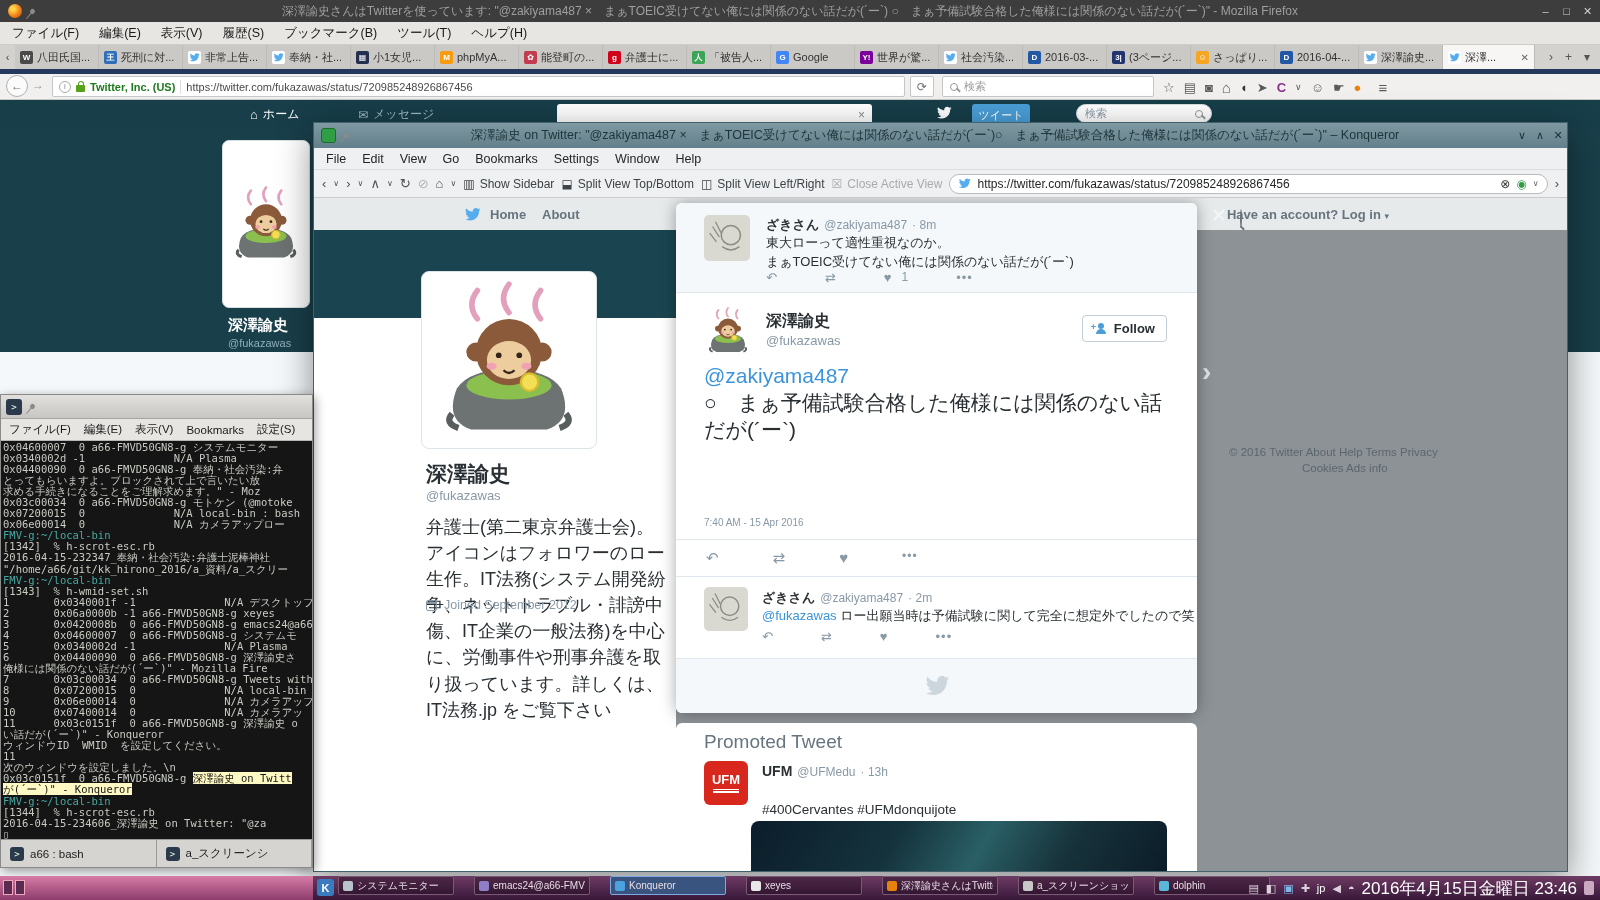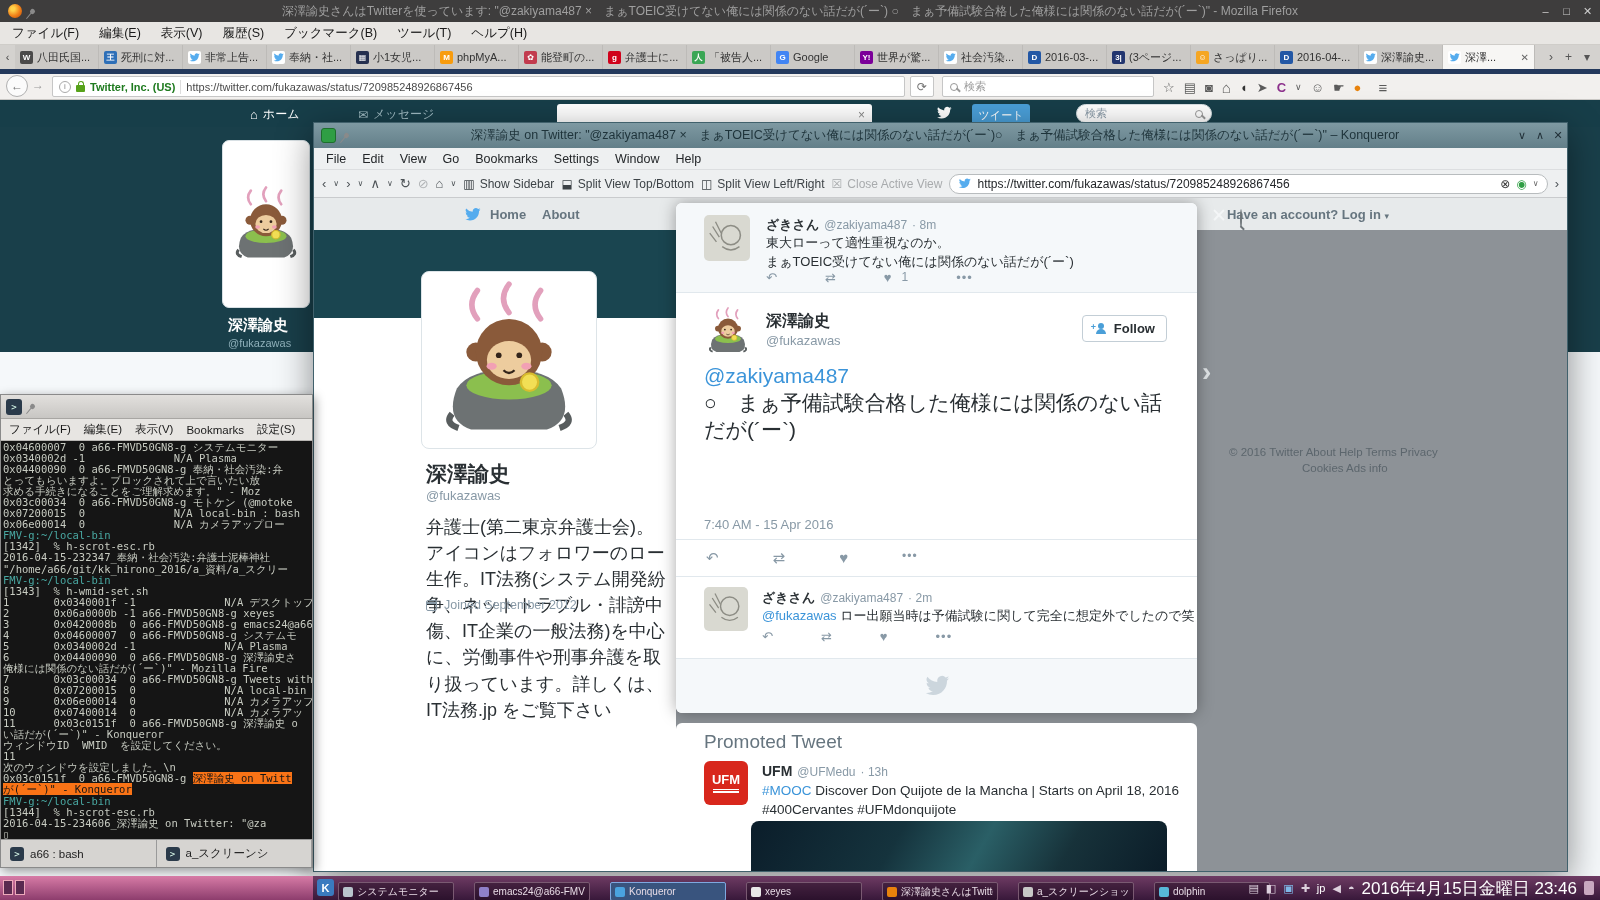--- a/index.html
+++ b/index.html
@@ -77,21 +77,21 @@
         box-shadow:2px 3px 10px rgba(0,0,0,.4)}
   .t-head{position:absolute;left:0;top:0;right:0;height:24px;background:linear-gradient(#e2e0dd,#c8c6c3);
           display:flex;align-items:center;border-bottom:1px solid #a8a6a3}
   .t-icon{width:16px;height:16px;margin-left:5px;background:#2a3a4a;border-radius:3px;color:#dfe;font-size:9px;
           display:flex;align-items:center;justify-content:center;font-family:"DejaVu Sans Mono",monospace}
   .t-menu{position:absolute;left:0;top:24px;right:0;height:22px;background:#e7e5e2;display:flex;align-items:center;
           gap:13px;padding-left:8px;font-size:11.5px;color:#1a1a1a;border-bottom:1px solid #b8b6b3}
   .t-screen{position:absolute;left:0;top:46px;right:0;bottom:28px;background:#151515;padding:1px 2px;
             font:10.5px/11.05px "DejaVu Sans Mono",monospace;color:#c8ccc2;white-space:pre;overflow:hidden}
   .t-screen .p{color:#49a8a2}
-  .t-screen .sel{background:#f97316;color:#151515}
+  .t-screen .sel{background:#fef9c3;color:#151515}
   .t-tabs{position:absolute;left:0;bottom:0;right:0;height:28px;background:#c2c0bd;border-top:1px solid #9a9a9a;display:flex}
   .ttab{width:50%;display:flex;align-items:center;gap:6px;padding:0 9px;font-size:11.5px;color:#222;
         background:#d6d4d1;border-right:1px solid #9a9a9a}
   .ttab .t-icon{width:14px;height:14px;margin:0}
 
   
   #kq{position:absolute;left:313px;top:122px;width:1255px;height:750px;border:1px solid #41616c;
       box-shadow:0 10px 34px rgba(0,0,0,.45);background:#eef0f1}
   .k-title{position:absolute;left:0;top:0;right:0;height:25px;background:linear-gradient(#7e99a2,#637f89);
            display:flex;align-items:center;color:#1e333a;font-size:12.5px}
@@ -146,21 +146,21 @@
   .mn-name{position:absolute;left:90px;top:108px;font-size:16px;font-weight:bold;color:#292f33}
   .mn-handle{position:absolute;left:90px;top:130px;font-size:13px;color:#8899a6}
   .follow{position:absolute;right:30px;top:112px;height:27px;padding:0 11px;border:1px solid #c3ced6;border-radius:4px;
           background:#fff;display:flex;gap:7px;align-items:center;font-size:13px;font-weight:bold;color:#292f33}
   .padd{width:13px;height:11px;position:relative}
   .padd:before{content:'';position:absolute;left:4px;top:0;width:6px;height:6px;border-radius:50%;background:#4a9fd8}
   .padd:after{content:'';position:absolute;left:2px;top:6px;width:10px;height:5px;border-radius:5px 5px 0 0;background:#4a9fd8}
   .padd .pl{position:absolute;left:-3px;top:-1px;color:#4a9fd8;font-size:9px;font-weight:bold}
   .mn-text{position:absolute;left:28px;top:160px;width:468px;font-size:21px;line-height:1.28;color:#292f33}
   .mn-text .mention{color:#3b94d9}
-  .mn-time{position:absolute;left:28px;top:314px;font-size:13px;color:#8899a6}
+  .mn-time{position:absolute;left:28px;top:314px;font-size:10px;color:#8899a6}
   .mn-hr{position:absolute;left:0;top:336px;width:521px;height:1px;background:#e1e8ed}
   .mn-acts{position:absolute;left:30px;top:346px;display:flex;gap:54px;font-size:15px;color:#8899a6}
   .m-reply{position:absolute;left:0;top:373px;width:521px;height:82px;border-top:1px solid #e1e8ed;background:#fff}
   .m-foot{position:absolute;left:0;top:455px;width:521px;height:55px;background:#f5f8fa;border-top:1px solid #e1e8ed;
           border-radius:0 0 6px 6px;display:flex;align-items:center;justify-content:center}
 
   
   .promoted{position:absolute;left:362px;top:525px;width:521px;height:150px;background:#fff;
             border-radius:6px 6px 0 0;overflow:hidden}
   .pr-head{position:absolute;left:28px;top:8px;font-size:19px;color:#66757f}
@@ -174,21 +174,21 @@
           background:linear-gradient(120deg,#0b1d2a 0%,#15333d 35%,#2a5f66 55%,#17323a 75%,#0b1c28 100%)}
 
   
   #bar{position:absolute;left:0;top:876px;width:1600px;height:24px;
        background:linear-gradient(#6e3b63,#38183a);display:flex;align-items:center}
   .bar-left{position:absolute;left:0;top:0;width:313px;height:24px;background:linear-gradient(#d77ba6,#8d3d6d)}
   .pager{position:absolute;left:3px;top:4px;display:flex;gap:2px}
   .pager span{width:10px;height:15px;background:#5a2a50;border:1px solid #eab;display:block}
   .kmenu{position:absolute;left:317px;top:3px;width:17px;height:17px;border-radius:3px;background:#3a7abf;
          color:#fff;font-size:11px;font-weight:bold;display:flex;align-items:center;justify-content:center}
-  .titems{position:absolute;left:338px;top:6px;display:flex;gap:20px}
+  .titems{position:absolute;left:338px;top:0;display:flex;gap:20px}
   .titem{width:116px;height:19px;background:rgba(20,5,20,.35);border:1px solid #7a5a72;border-radius:2px;
          display:flex;align-items:center;gap:4px;padding:0 4px;font-size:10px;color:#e8dce6}
   .titem.active{background:#39547e;border-color:#7fa8e0}
   .titem .ic{width:10px;height:10px;min-width:10px;border-radius:2px}
   .titem .lbl{white-space:nowrap;overflow:hidden}
   .tray{position:absolute;right:6px;top:0;height:24px;display:flex;align-items:center;gap:7px;color:#ddd0dd;font-size:11px}
   .tray .tico{font-size:11px}
   .kb{color:#fff;font-size:11px}
   .clock{color:#fff;font-size:17px;white-space:nowrap}
   .expander{width:10px;height:14px;background:#c9a8c0;border-radius:2px}
@@ -590,24 +590,20 @@
         <span class="pr-head">Promoted Tweet</span>
         <span class="pr-logo">
           <span>UFM</span>
           <span class="sub"></span>
         </span>
         <span class="trow" style="left:86px;top:40px">
           <span class="tname" style="font-size:14px">UFM</span>
           <span class="tmeta">@UFMedu</span>
           <span class="tmeta">· <span>13h</span></span>
         </span>
-        <span class="pr-line" style="left:86px;top:60px">
-          <span class="tlink">#MOOC</span>
-          <span>Discover Don Quijote de la Mancha | Starts on April 18, 2016</span>
-        </span>
         <span class="pr-line tlink" style="left:86px;top:79px">#400Cervantes #UFMdonquijote</span>
         <div class="pr-img"></div>
       </div>
     </div>
   </div>
 
   <div id="term">
     <div class="t-head">
       <span class="t-icon">&gt;</span>
       <span class="pin"></span>

